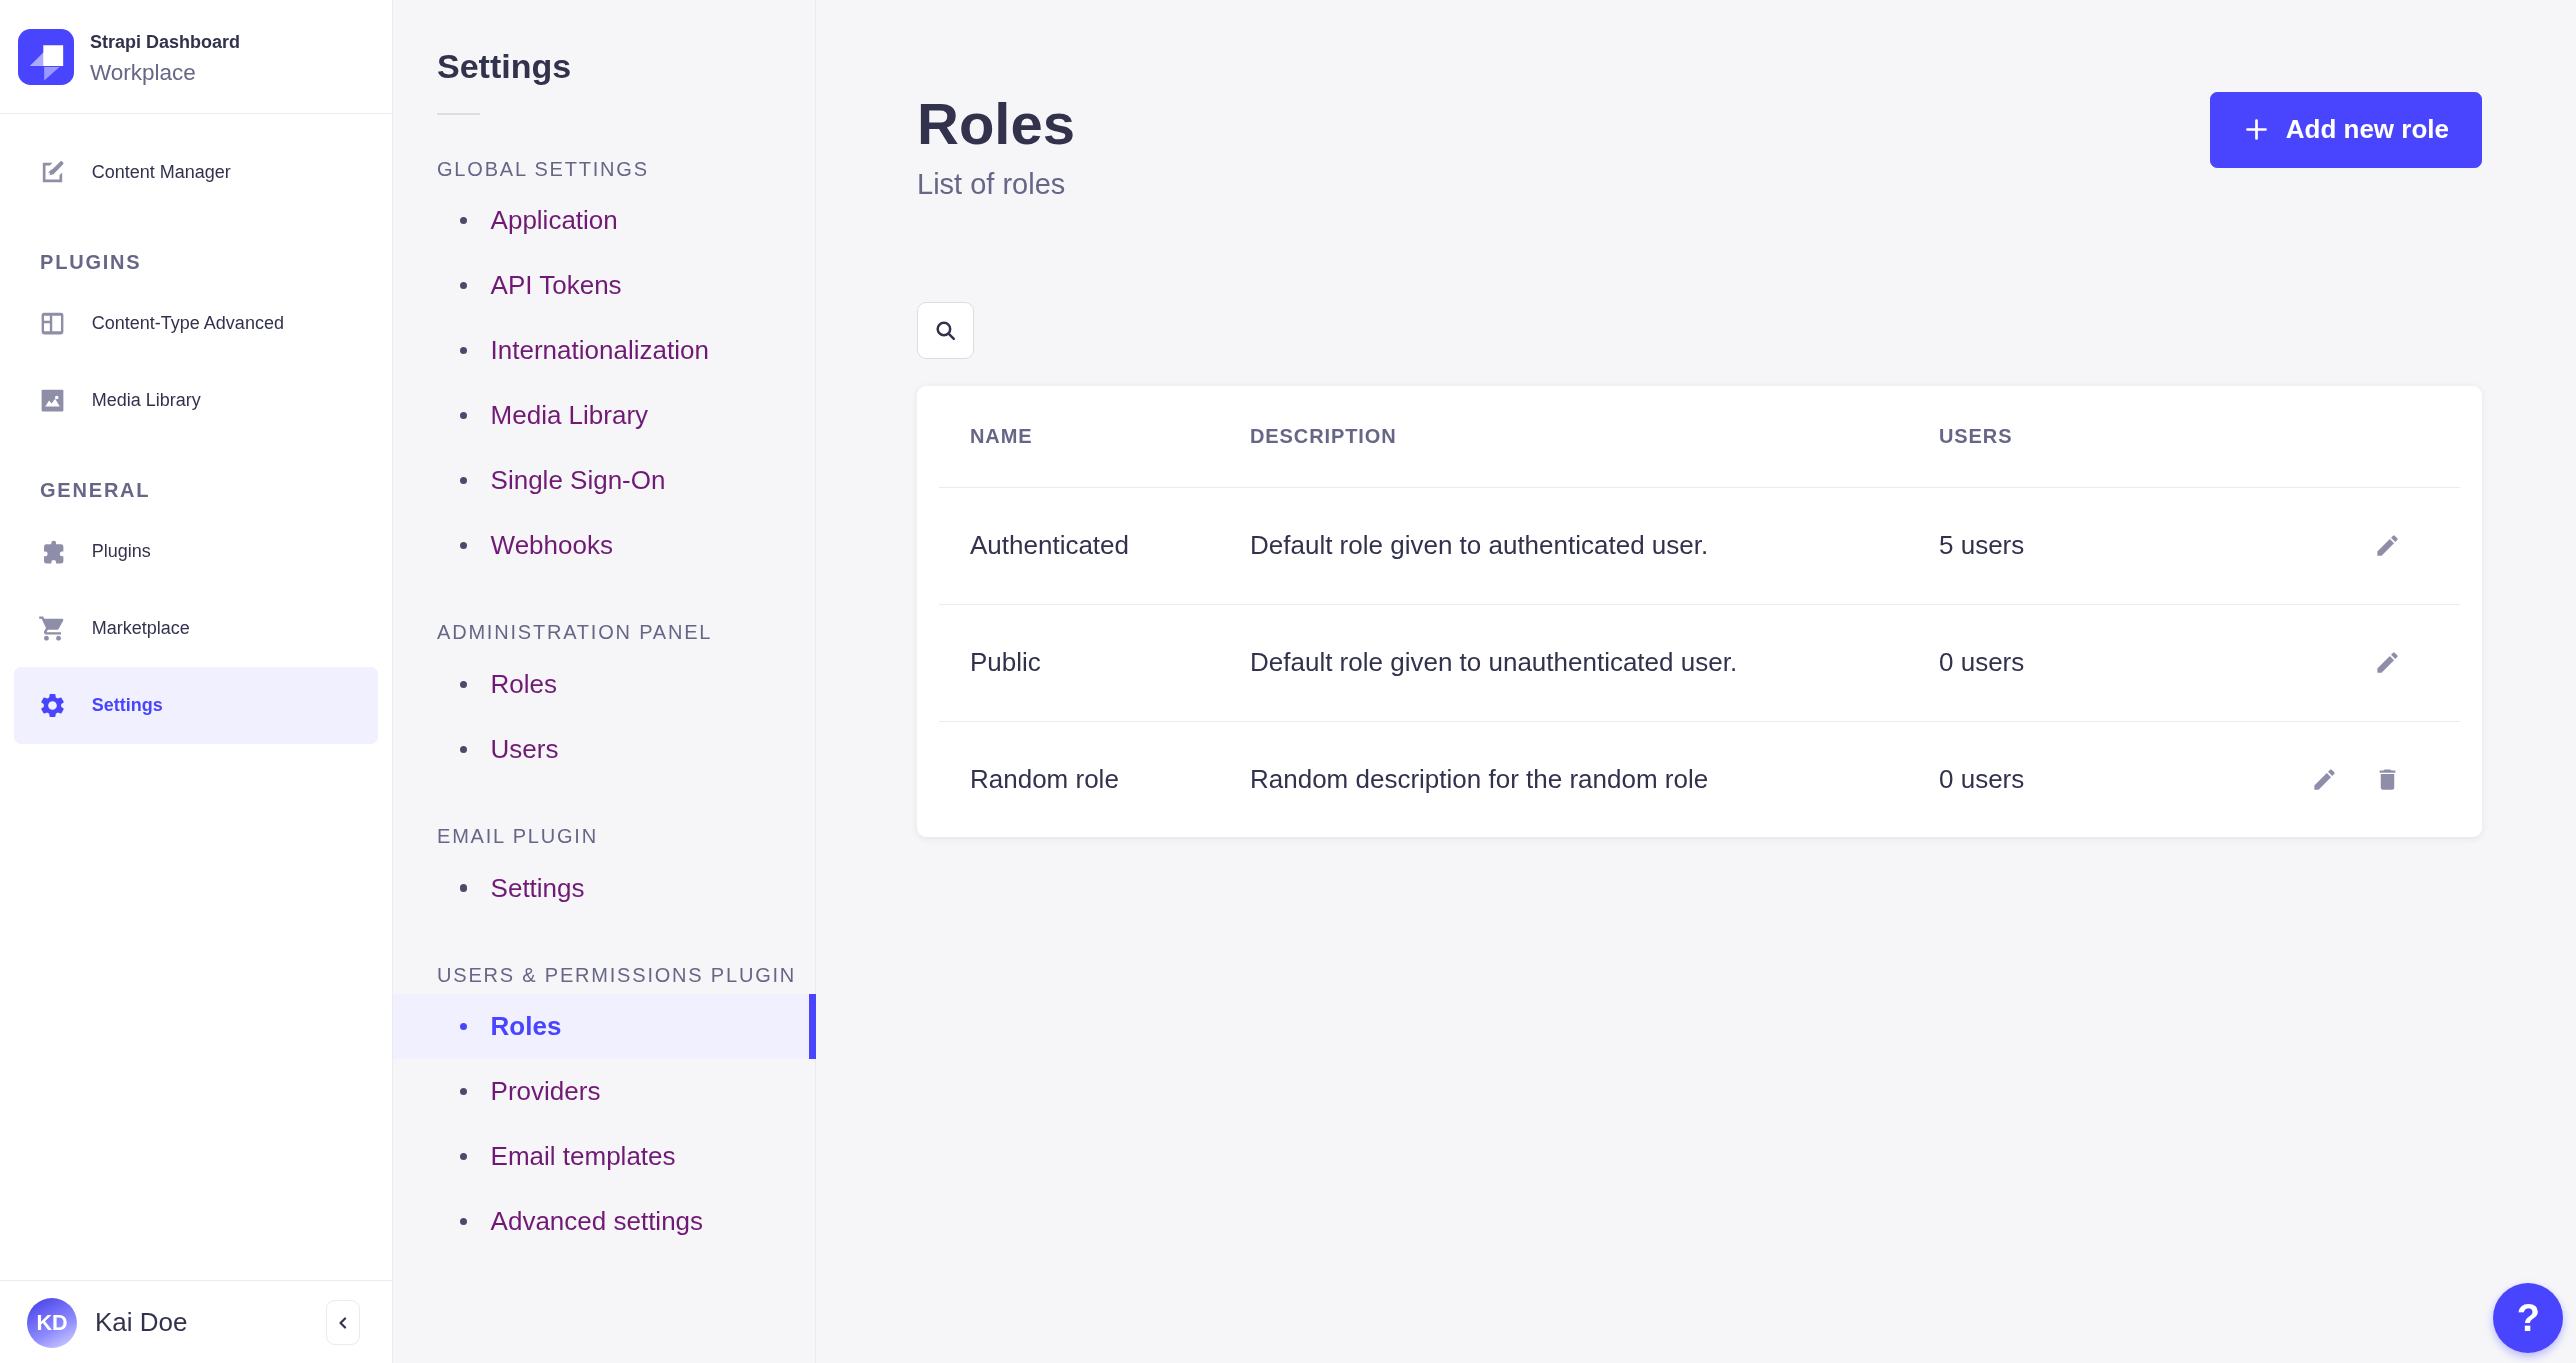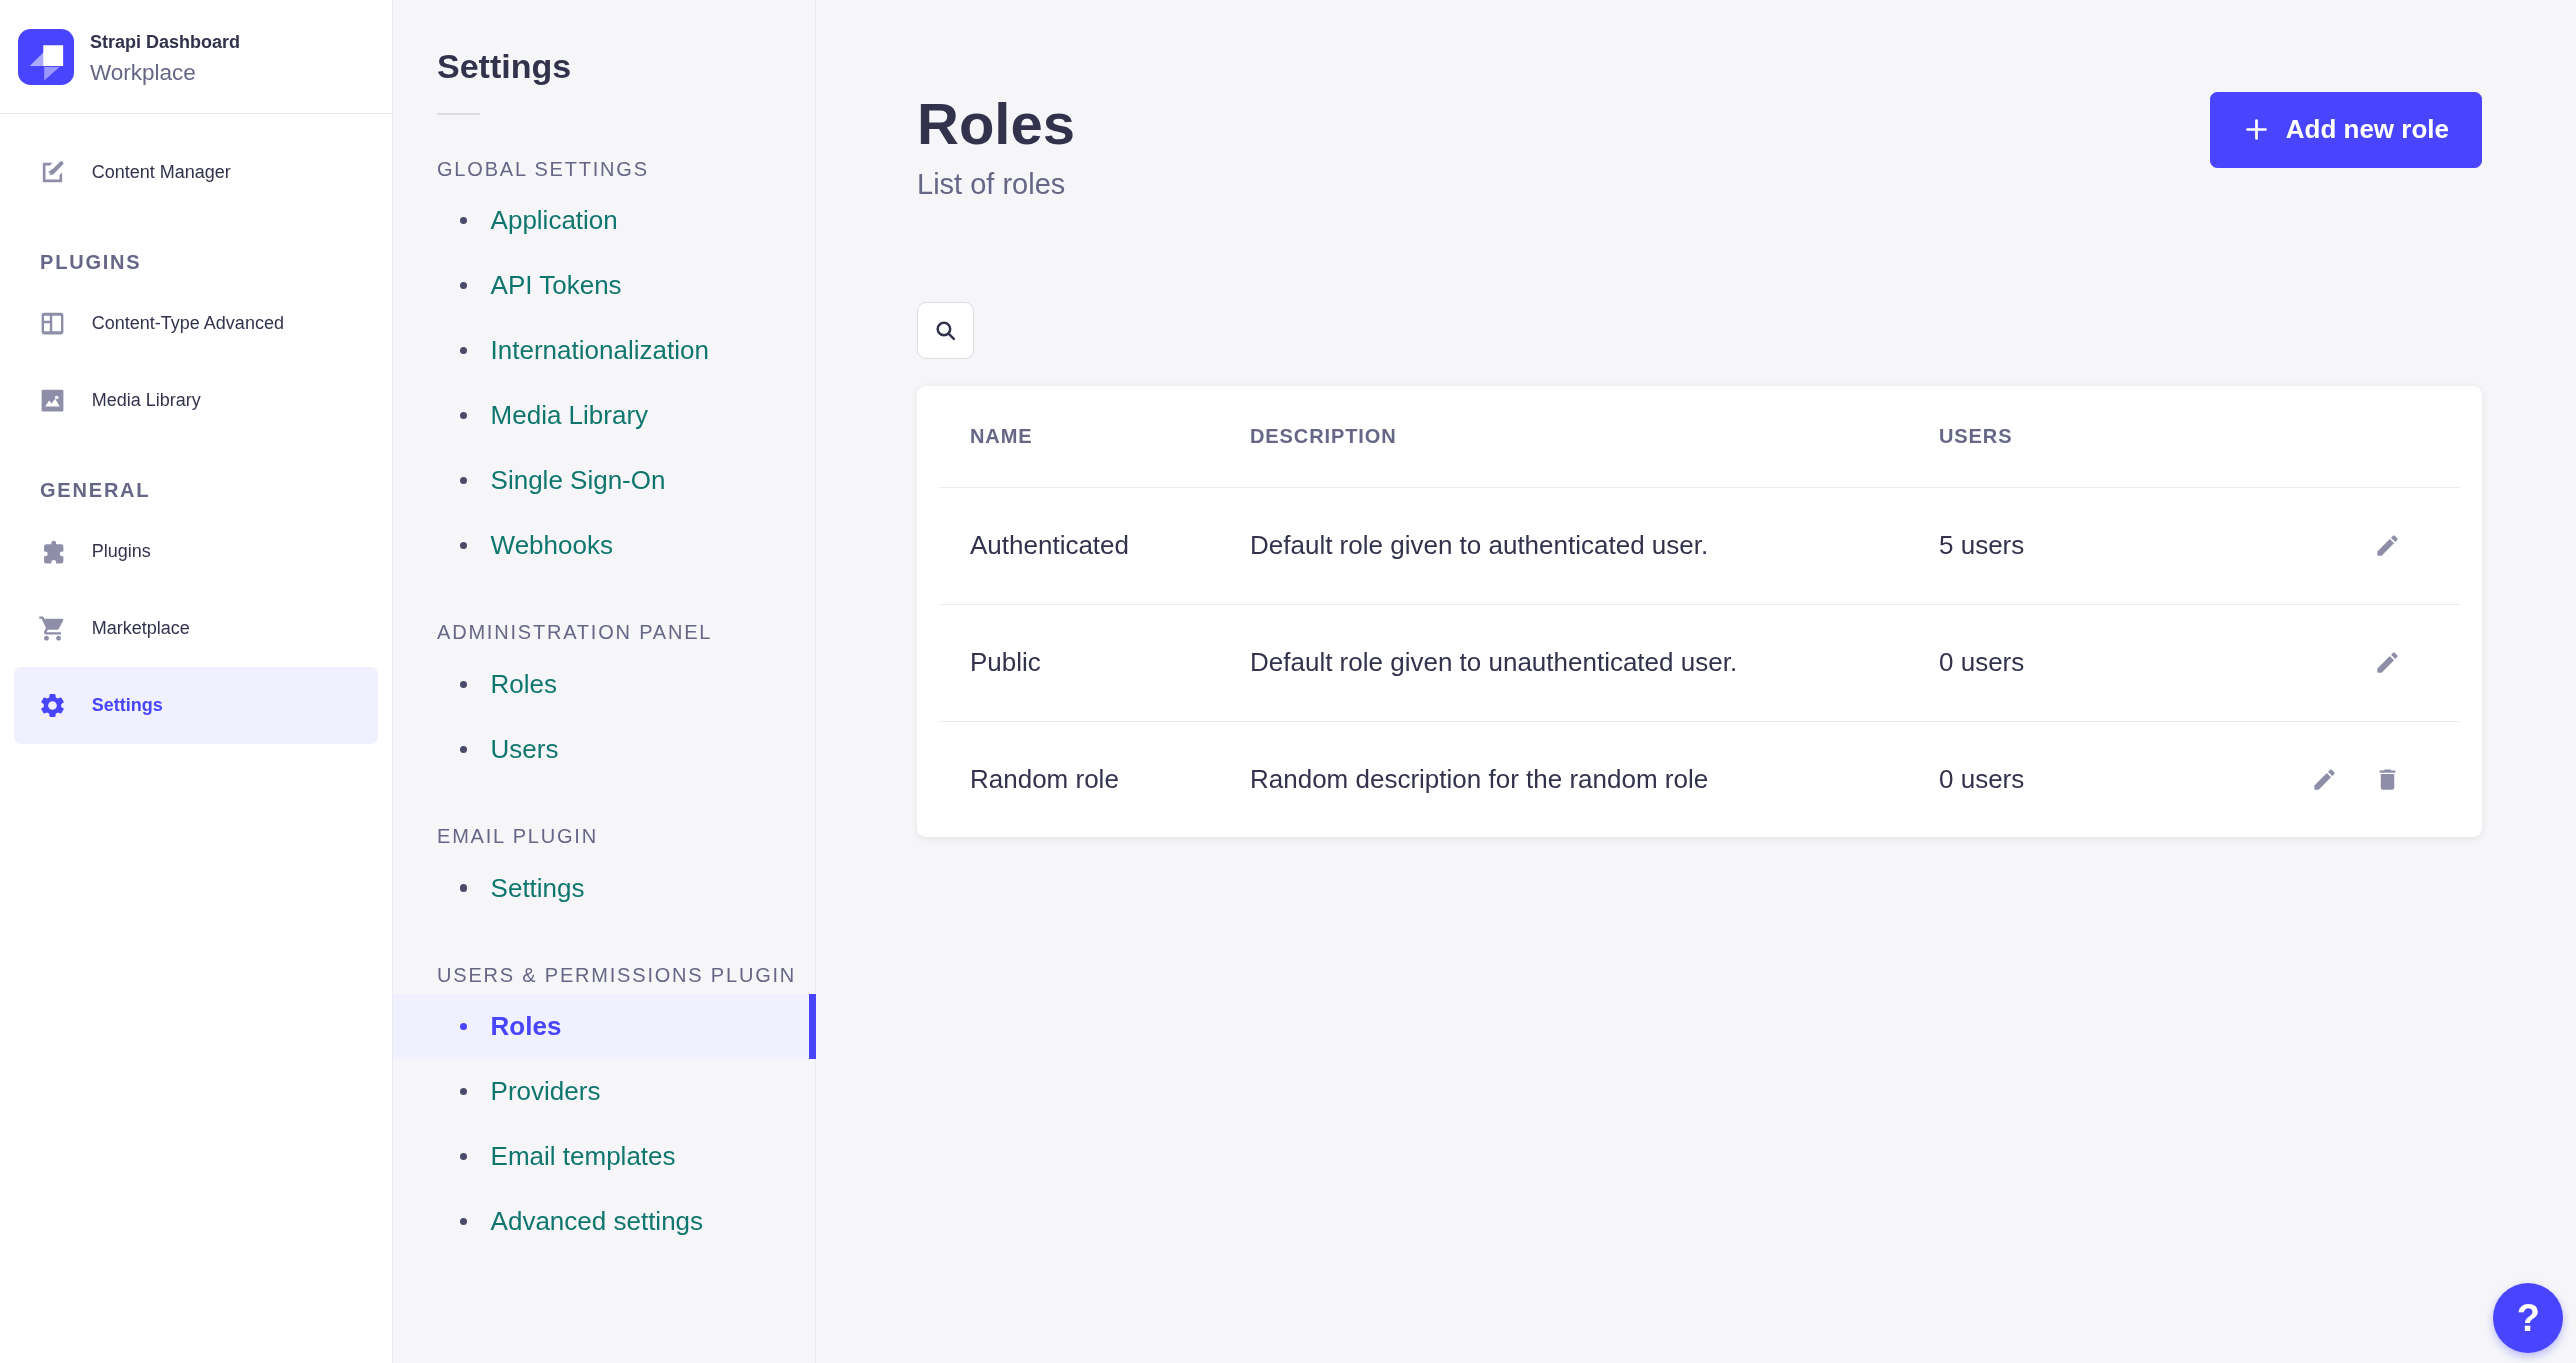--- a/index.html
+++ b/index.html
@@ -73,21 +73,21 @@
   .sub-nav-rule { width:43px; height:1.8px; background:#dcdce4; margin:27px 0 0 44px; }
   .sub-section-label {
     margin:43px 0 0 44px; height:23.4px;
     font-size:20px; font-weight:normal; letter-spacing:1.8px;
     color:#666687; text-transform:uppercase;
   }
   .sub-items { margin-top:7.2px; }
   .sub-item {
     height:65px; display:flex; align-items:center;
     padding-left:67px; position:relative;
-    font-size:26px; color:#0f766e; cursor:pointer;
+    font-size:26px; color:#701a75; cursor:pointer;
   }
   .sub-item .dot {
     width:7.2px; height:7.2px; border-radius:50%; background:#4a4a6a;
     margin-right:23.4px; flex:none;
   }
   .sub-item.active { background:#f0f0ff; color:#4945ff; font-weight:bold; }
   .sub-item.active .dot { background:#4945ff; }
   .sub-item.active .active-bar {
     position:absolute; right:-0.9px; top:0; width:7.2px; height:100%; background:#4945ff;
   }
@@ -224,20 +224,31 @@
         <span class="nico">
           <svg viewBox="0 0 24 24" fill="currentColor">
               <path d="M19.14 12.94c.04-.3.06-.61.06-.94 0-.32-.02-.64-.07-.94l2.03-1.58a.49.49 0 0 0 .12-.61l-1.92-3.32a.488.488 0 0 0-.59-.22l-2.39.96c-.5-.38-1.03-.7-1.62-.94l-.36-2.54a.484.484 0 0 0-.48-.41h-3.84c-.24 0-.43.17-.47.41l-.36 2.54c-.59.24-1.13.57-1.62.94l-2.39-.96c-.22-.08-.47 0-.59.22L2.74 8.87c-.12.21-.08.47.12.61l2.03 1.58c-.05.3-.09.63-.09.94s.02.64.07.94l-2.03 1.58a.49.49 0 0 0-.12.61l1.92 3.32c.12.22.37.29.59.22l2.39-.96c.5.38 1.03.7 1.62.94l.36 2.54c.05.24.24.41.48.41h3.84c.24 0 .44-.17.47-.41l.36-2.54c.59-.24 1.13-.56 1.62-.94l2.39.96c.22.08.47 0 .59-.22l1.92-3.32c.12-.22.07-.47-.12-.61l-2.01-1.58zM12 15.6A3.61 3.61 0 0 1 8.4 12c0-1.98 1.62-3.6 3.6-3.6s3.6 1.62 3.6 3.6-1.62 3.6-3.6 3.6z"></path>
             </svg>
         </span>
         <span>Settings</span>
       </li>
     </ul>
   </div>
 
+  <div class="nav-footer">
+    <div class="avatar">KD</div>
+    <div class="user-name">Kai Doe</div>
+    <button class="collapse-btn">
+      <span style="display:flex;">
+        <svg width="20" height="20" viewBox="0 0 24 24" fill="none" stroke="currentColor" stroke-width="2.6" stroke-linecap="round" stroke-linejoin="round">
+            <polyline points="14.5 6.5 9 12 14.5 17.5"></polyline>
+          </svg>
+      </span>
+    </button>
+  </div>
 </nav>
 
 <nav class="sub-nav">
   <div class="sub-nav-title">Settings</div>
   <div class="sub-nav-rule"></div>
 
   <div class="sub-section-label">Global Settings</div>
   <ul class="sub-items">
     <li class="sub-item">
         <span class="dot"></span>

